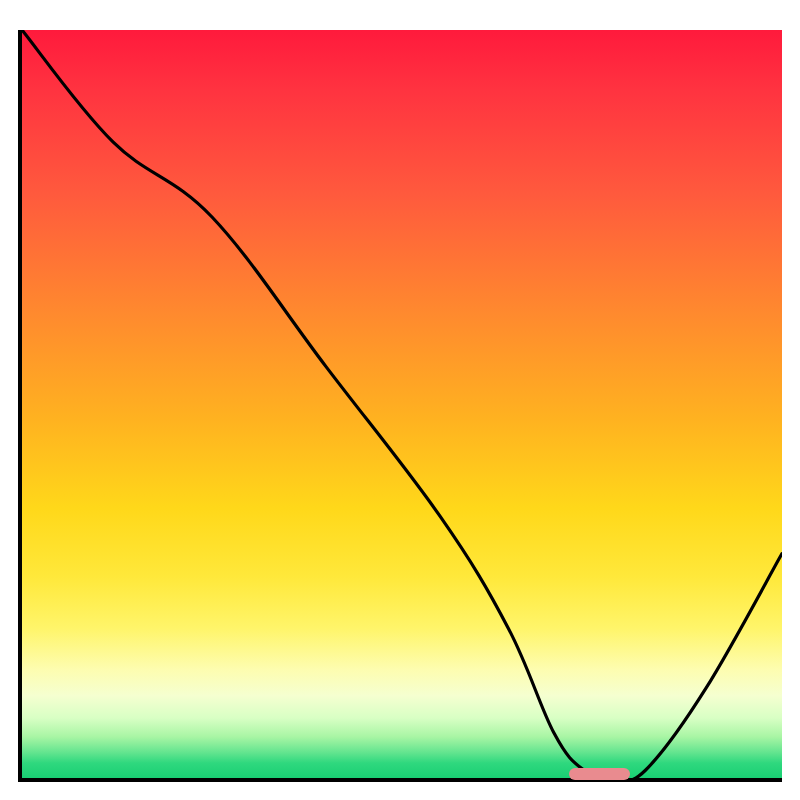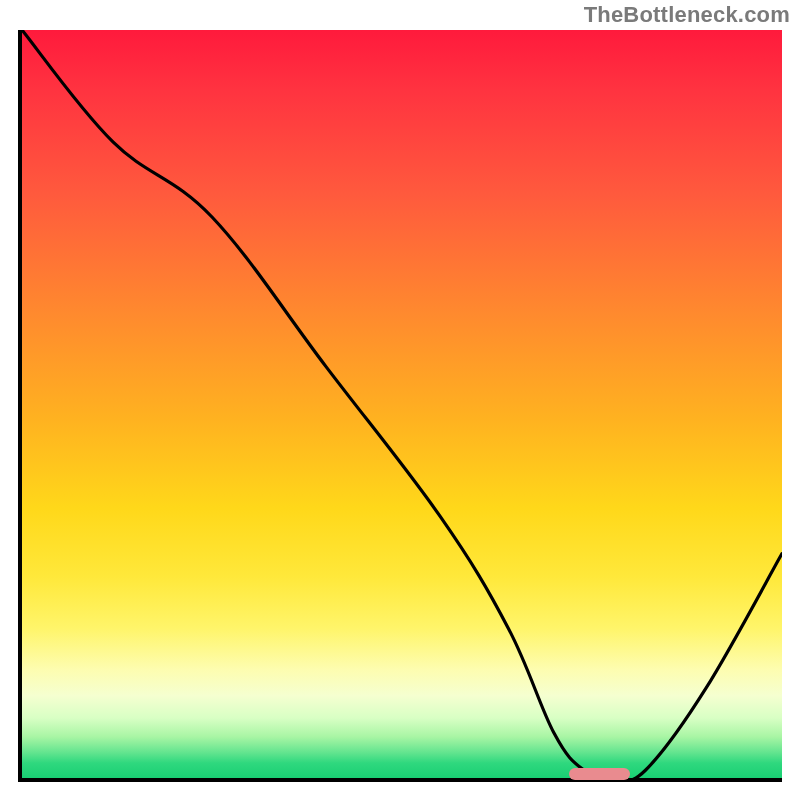--- a/index.html
+++ b/index.html
@@ -74,21 +74,20 @@
     height: 12px;
     border-radius: 6px;
     background: #e98b8f;
   }
 </style>
 </head>
 <body>
 
 <div class="chart-wrap">
 
-  <div class="watermark">TheBottleneck.com</div>
 
   <div class="plot-area">
     <div class="gradient-fill"></div>
 
     <svg class="overlay" viewBox="0 0 760 748" preserveAspectRatio="none">
       <path id="curve-path" fill="none" stroke="#000" stroke-width="3.2" stroke-linecap="round" stroke-linejoin="round" d="M 0.0 0.0 C 16.4 20.2, 57.0 78.5, 91.2 112.2 C 125.4 145.9, 151.7 146.6, 190.0 187.0 C 228.3 227.4, 263.0 282.7, 304.0 336.6 C 345.0 390.5, 385.2 439.1, 418.0 486.2 C 450.8 533.3, 465.9 559.4, 486.4 598.4 C 506.9 637.4, 518.3 677.5, 532.0 703.1 C 545.7 728.7, 551.5 732.4, 562.4 740.5 C 573.3 748.6, 581.9 748.0, 592.8 748.0 C 603.7 748.0, 606.8 756.7, 623.2 740.5 C 639.6 724.4, 659.4 697.3, 684.0 658.2 C 708.6 619.2, 746.3 547.8, 760.0 523.6"></path>
     </svg>
 
     <div class="marker" id="opt-marker" style="left: 547.2px; width: 60.8px; bottom: -2px;"></div>
   </div>

